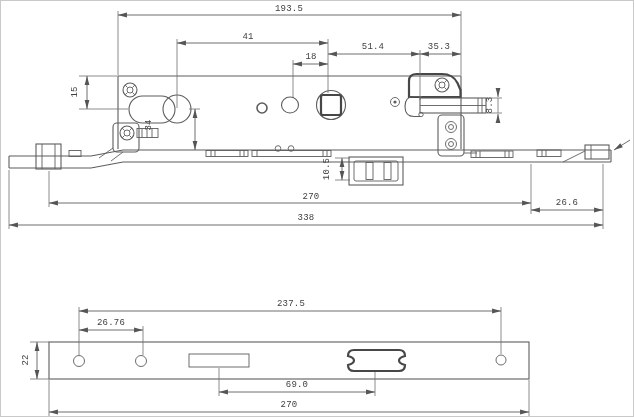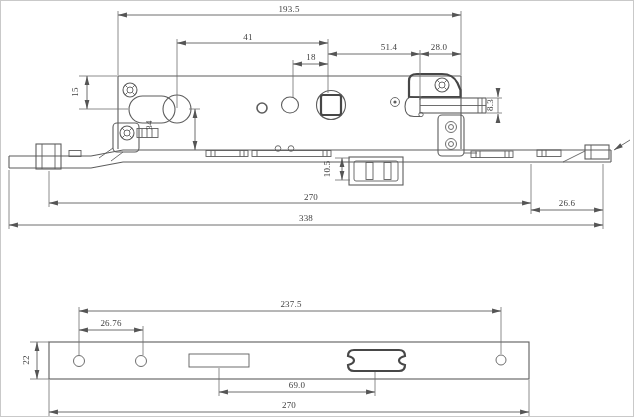--- a/index.html
+++ b/index.html
@@ -1,17 +1,17 @@
 <!DOCTYPE html>
 <html><head>
 <meta charset="utf-8">
 <style>
   html,body{margin:0;padding:0;background:#ececec;}
   .canvas{position:relative;width:634px;height:417px;background:#ffffff;border:1px solid #c9c9c9;
-          box-sizing:border-box;overflow:hidden;font-family:Liberation Serif, serif;}
+          box-sizing:border-box;overflow:hidden;font-family:Liberation Mono, monospace;}
   .canvas svg{position:absolute;left:0;top:0;}
   .dim{position:absolute;font-size:9px;line-height:1;color:#3f3f3f;white-space:nowrap;
        letter-spacing:.2px;transform:translate(-50%,-50%);}
   .rot{transform:translate(-50%,-50%) rotate(-90deg);}
   .ol{fill:none;stroke:#5d5d5d;stroke-width:1.1;}
   .ol2{fill:none;stroke:#474747;stroke-width:2.2;}
   .thin{stroke-width:.9;}
   .xl{fill:none;stroke:#6e6e6e;stroke-width:.8;}
   .dl{fill:none;stroke:#5d5d5d;stroke-width:.9;marker-start:url(#arw);marker-end:url(#arw);}
   .al{fill:none;stroke:#5d5d5d;stroke-width:.9;marker-end:url(#arw);}
@@ -200,22 +200,22 @@
       <line class="xl" x1="48" y1="379" x2="48" y2="415"></line>
       <line class="xl" x1="528" y1="379" x2="528" y2="415"></line>
       <line class="dl" x1="48" y1="411" x2="528" y2="411"></line>
     </g>
   </g>
 </svg>
 
 <span class="dim" style="left:288px;top:8px">193.5</span>
 <span class="dim" style="left:247px;top:36px">41</span>
 <span class="dim" style="left:310px;top:56px">18</span>
-<span class="dim" style="left:388px;top:46px">51.4</span>
-<span class="dim" style="left:438px;top:46px">28.0</span>
+<span class="dim" style="left:372px;top:46px">51.4</span>
+<span class="dim" style="left:438px;top:46px">35.3</span>
 <span class="dim rot" style="left:74px;top:91px">15</span>
 <span class="dim rot" style="left:148px;top:124px">34</span>
 <span class="dim rot" style="left:489px;top:104px">8.3</span>
 <span class="dim rot" style="left:326px;top:168px">10.5</span>
 <span class="dim" style="left:310px;top:196px">270</span>
 <span class="dim" style="left:566px;top:202px">26.6</span>
 <span class="dim" style="left:305px;top:217px">338</span>
 
 <span class="dim" style="left:290px;top:303px">237.5</span>
 <span class="dim" style="left:110px;top:322px">26.76</span>

